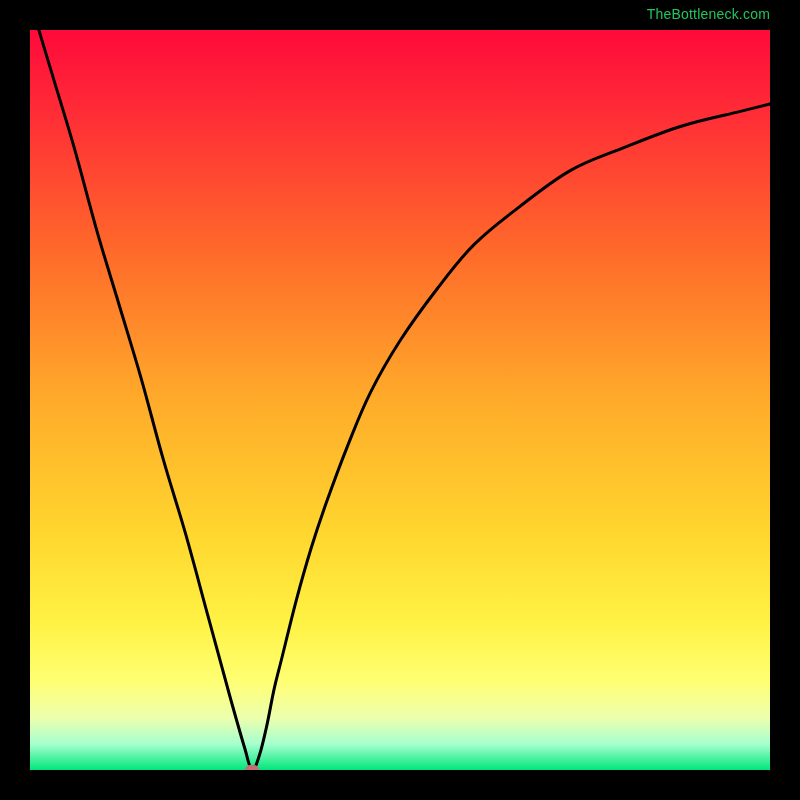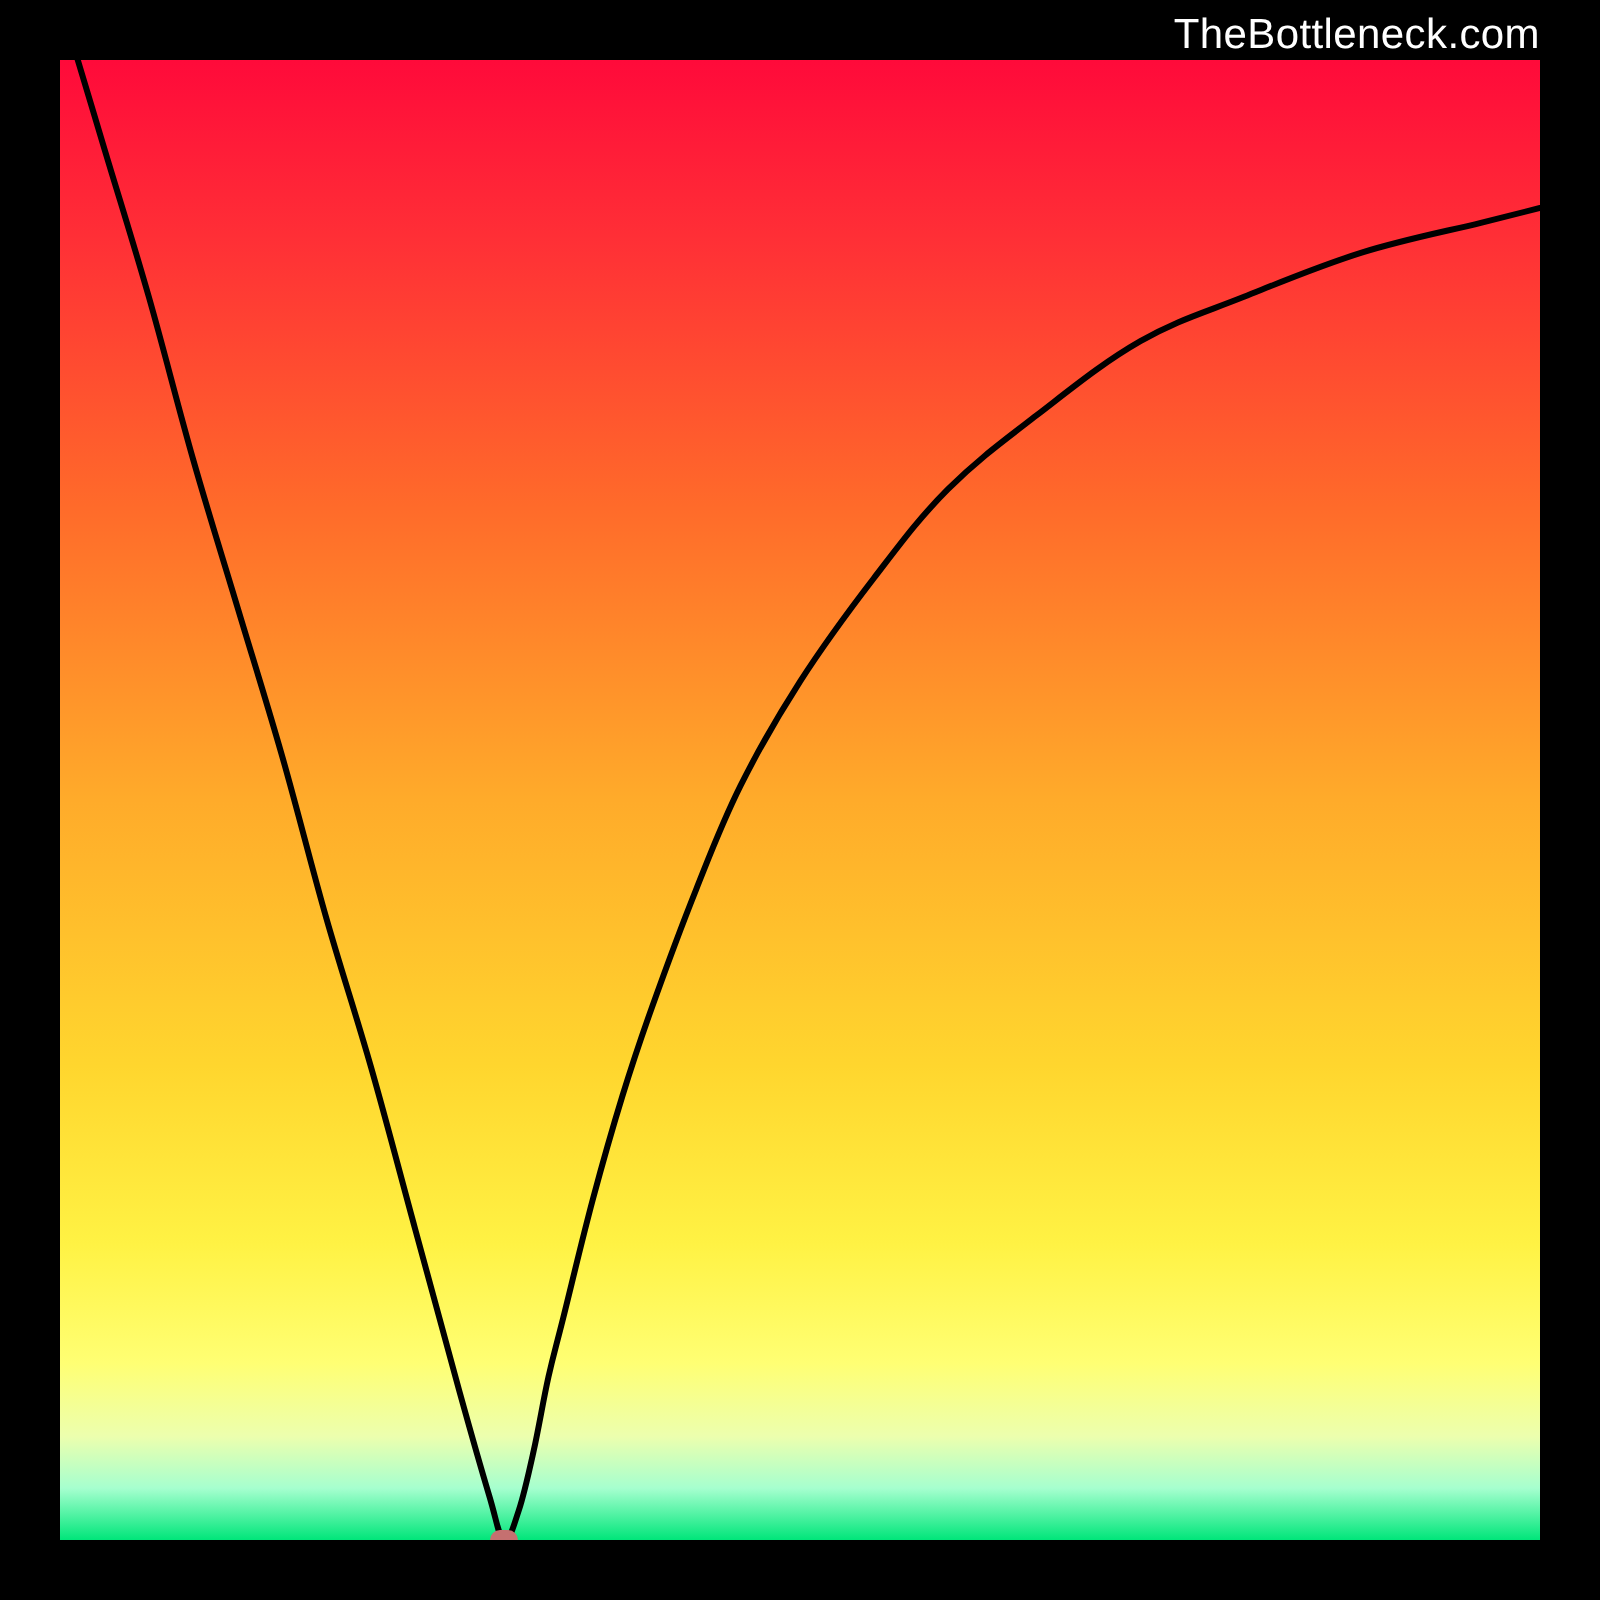--- a/index.html
+++ b/index.html
@@ -36,22 +36,22 @@
     position: absolute;
     left: 0;
     top: 0;
     width: 100%;
     height: 100%;
   }
   .watermark {
     position: absolute;
     top: 6px;
     right: 30px;
-    color: #ffffff;
-    font-size: 21px;
+    color: #22c55e;
+    font-size: 14px;
     font-weight: 500;
     letter-spacing: 0.2px;
   }
   .marker {
     position: absolute;
     width: 14px;
     height: 10px;
     border-radius: 5px;
     transform: translate(-50%, -50%);
   }

